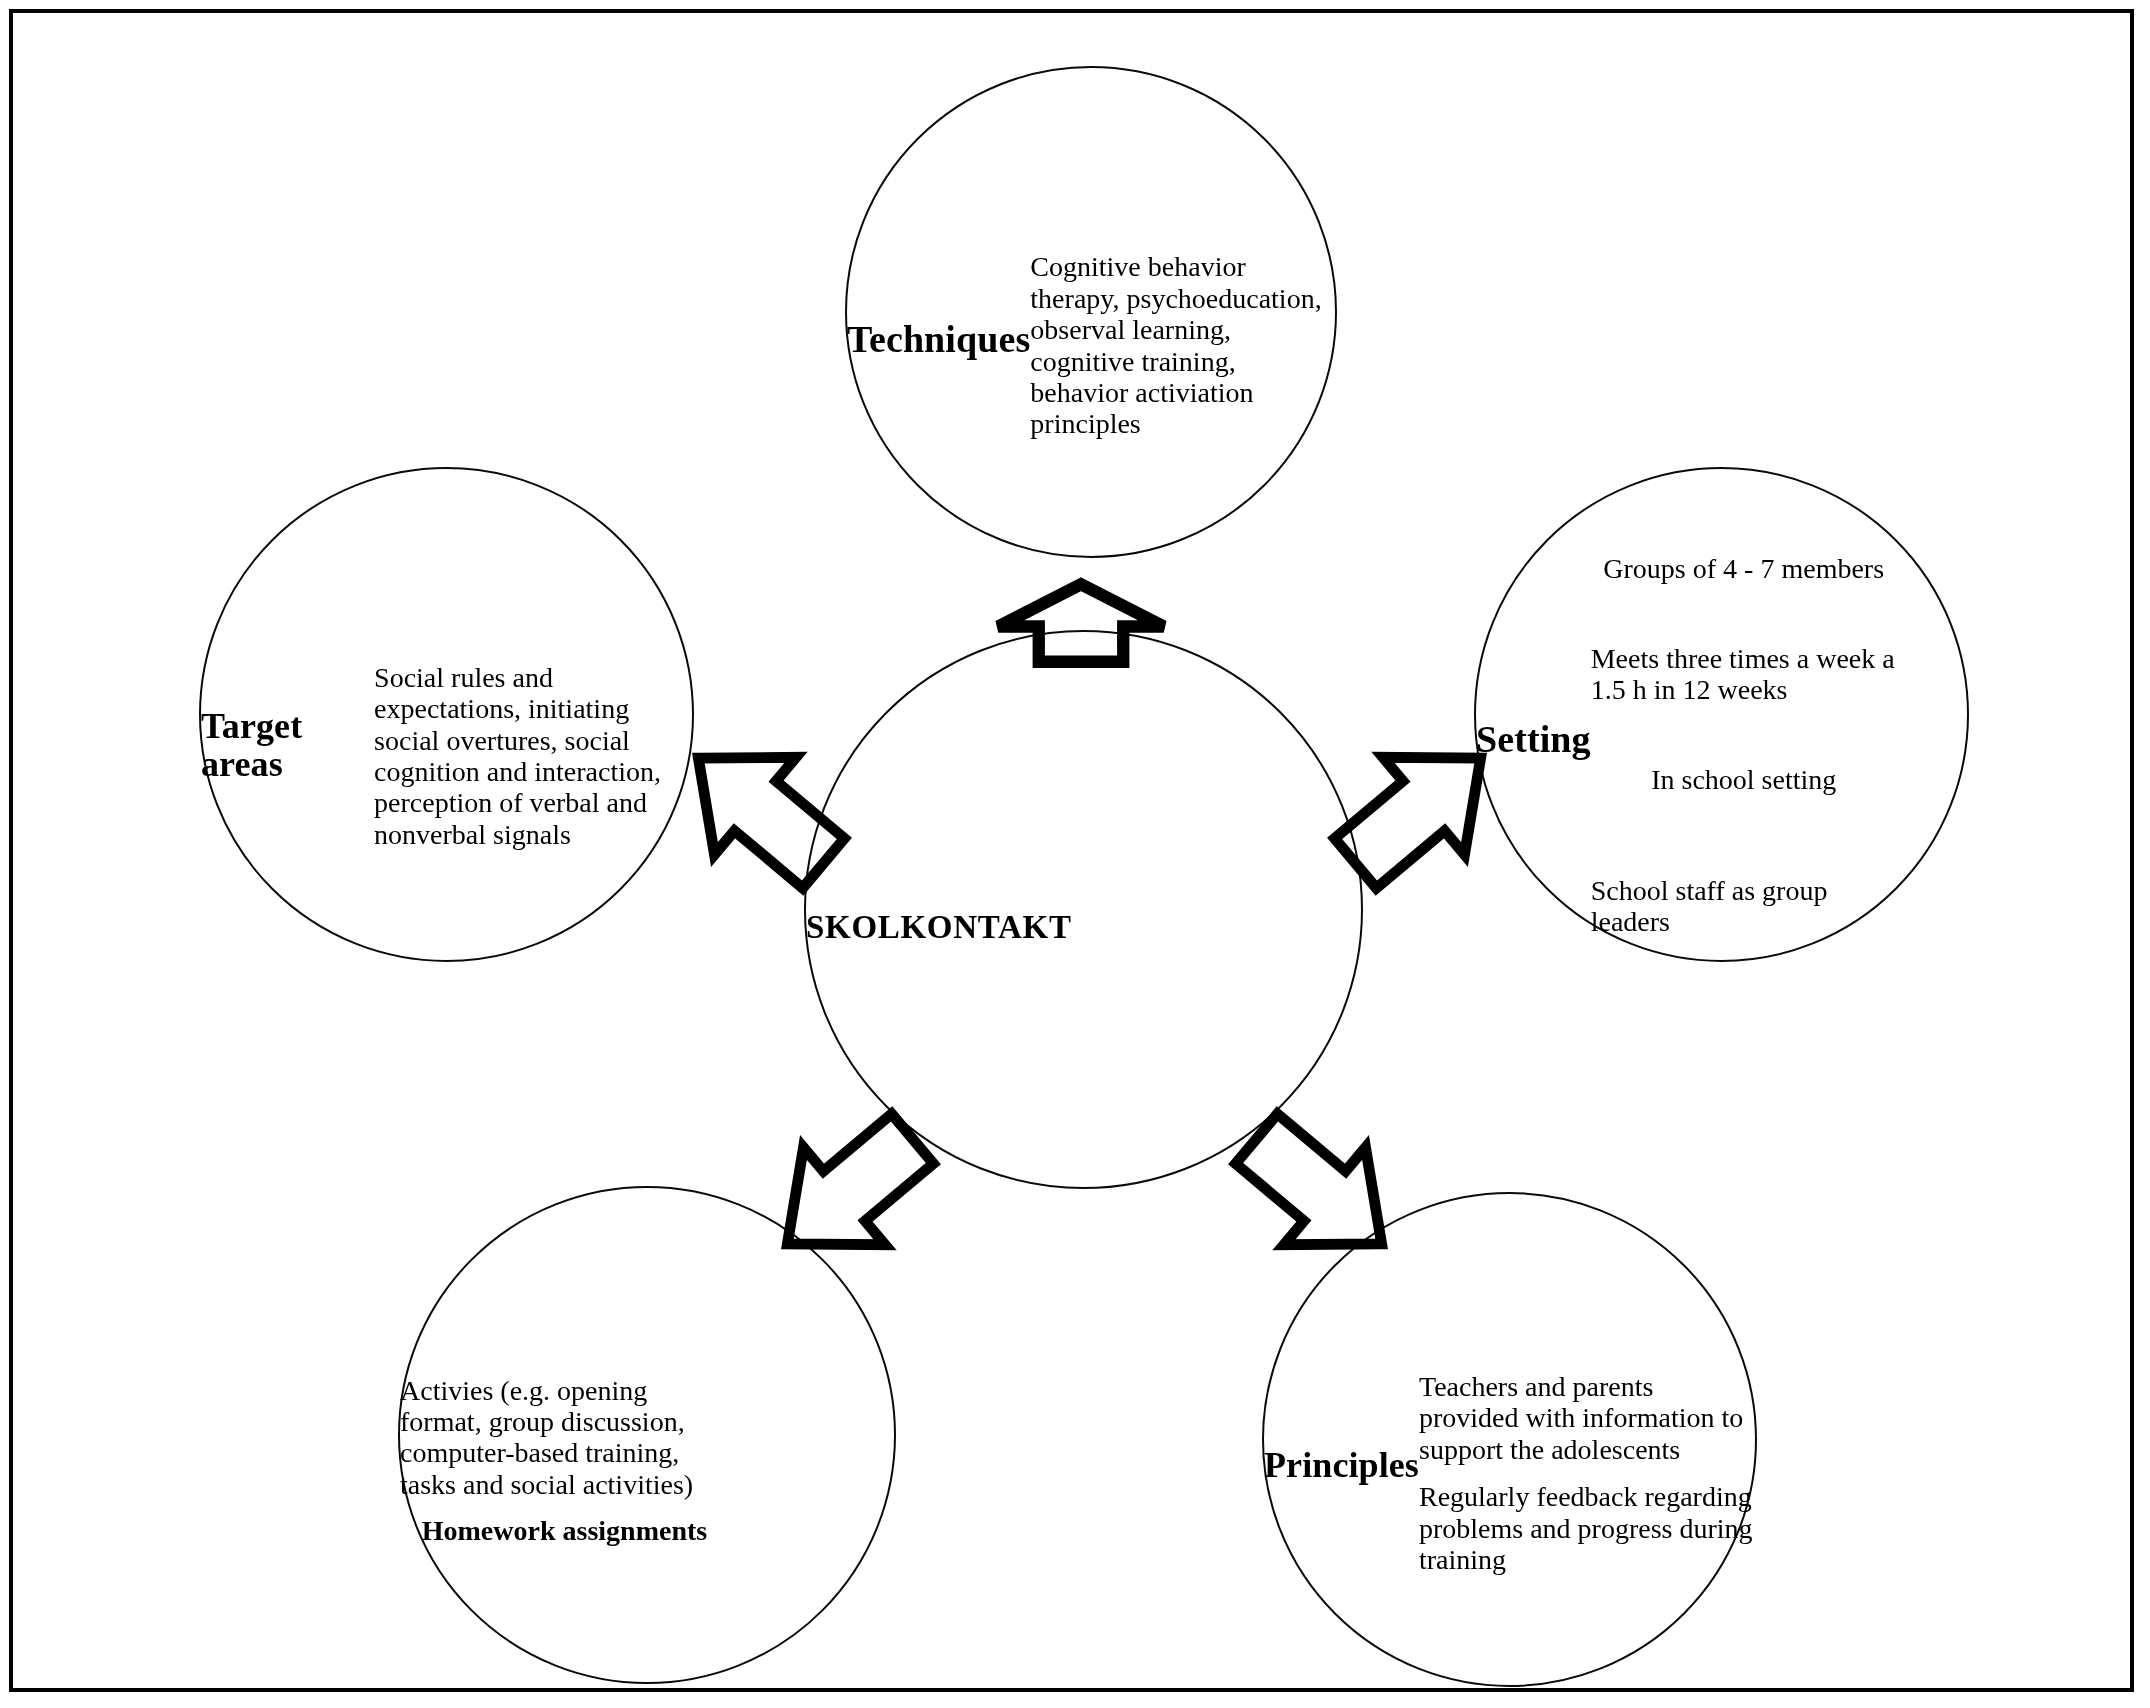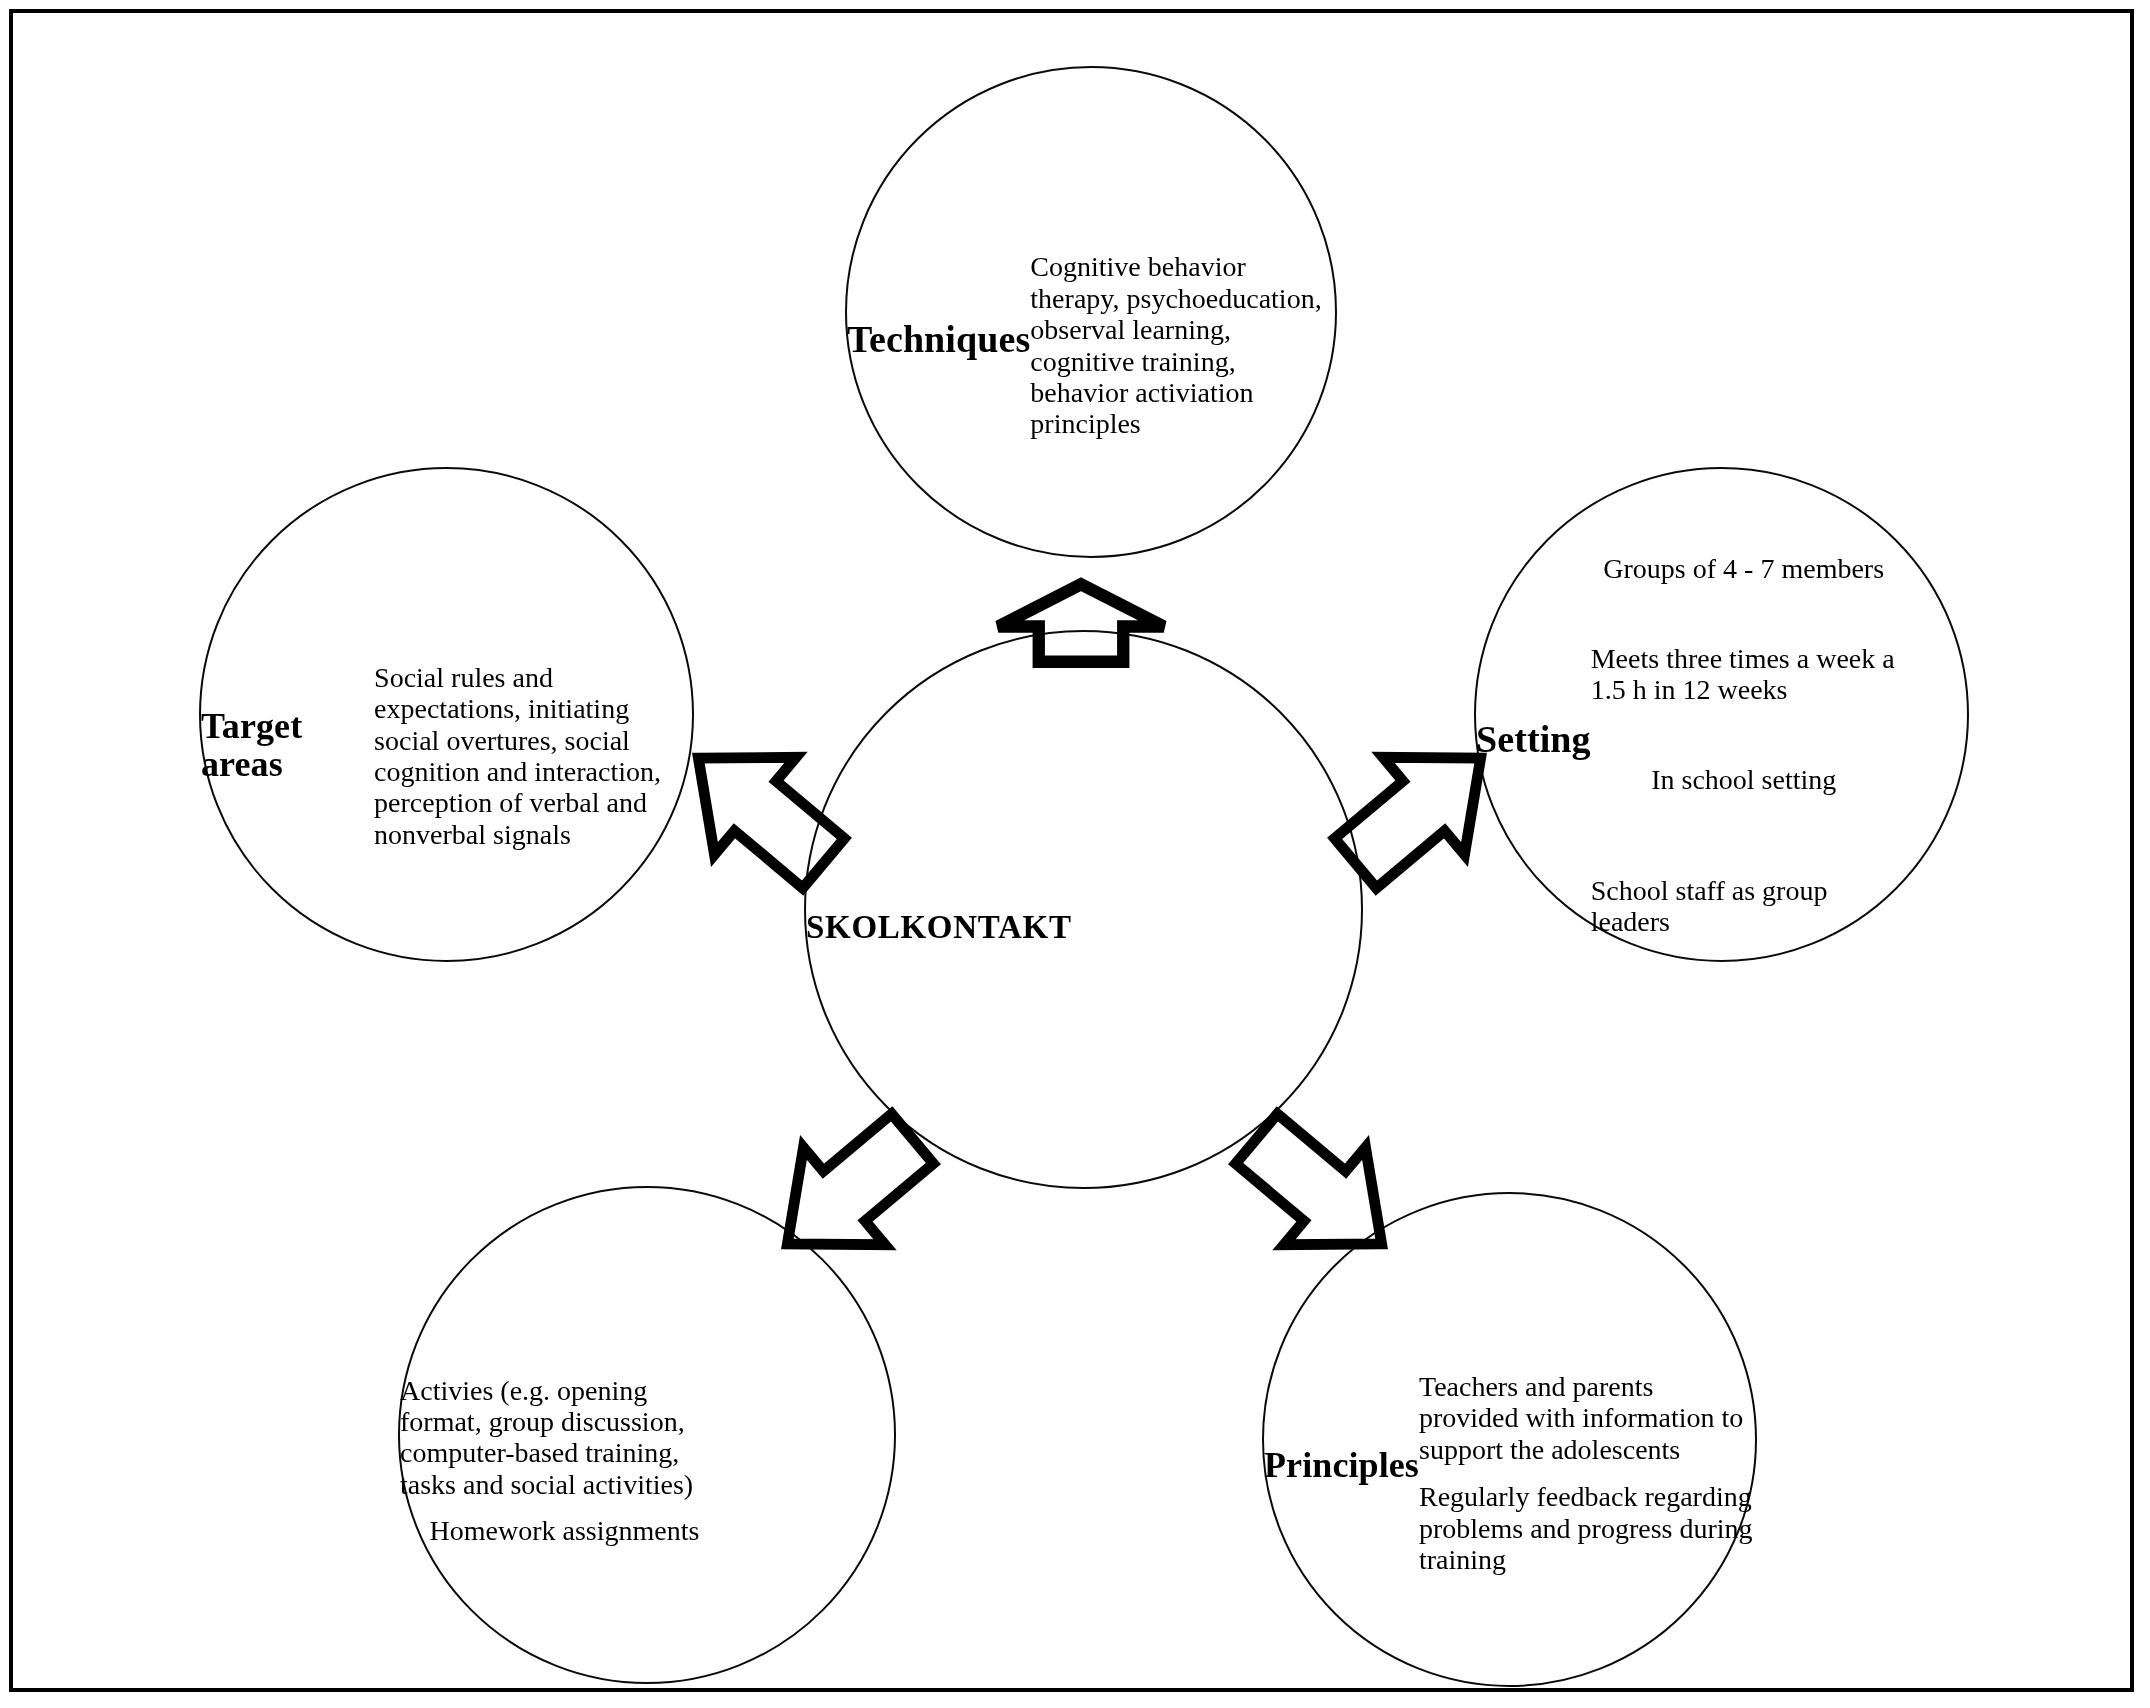--- a/index.html
+++ b/index.html
@@ -38,21 +38,21 @@
   #c-setting .ttl{font-size:38px;}
   #c-setting .body{margin-top:13px;font-size:28px;width:306px;gap:44px;}
   #c-setting .para{margin-bottom:14px;}
   #c-setting .para:last-child{margin-bottom:0;margin-top:22px;}
 
   
   #c-training{left:398px;top:1186px;width:498px;height:498px;padding-top:48px;}
   #c-training .ttl{font-size:36px;width:247px;}
   #c-training .body{margin-top:15.3px;font-size:28px;width:329px;}
   #c-training .para{margin-bottom:15.3px;}
-  #c-training .para:last-child{margin-bottom:12px;}
+  #c-training .para:last-child{margin-bottom:12px;font-weight:bold;}
 
   
   #c-principles{left:1262px;top:1192px;width:495px;height:495px;padding-top:52px;}
   #c-principles .ttl{font-size:36px;}
   #c-principles .body{margin-top:15.3px;font-size:28px;width:335px;}
   #c-principles .para{margin-bottom:16.5px;}
   #c-principles .para:last-child{margin-bottom:0;}
 
   .arrow{position:absolute;}
   .arrow svg{display:block;overflow:visible;}

